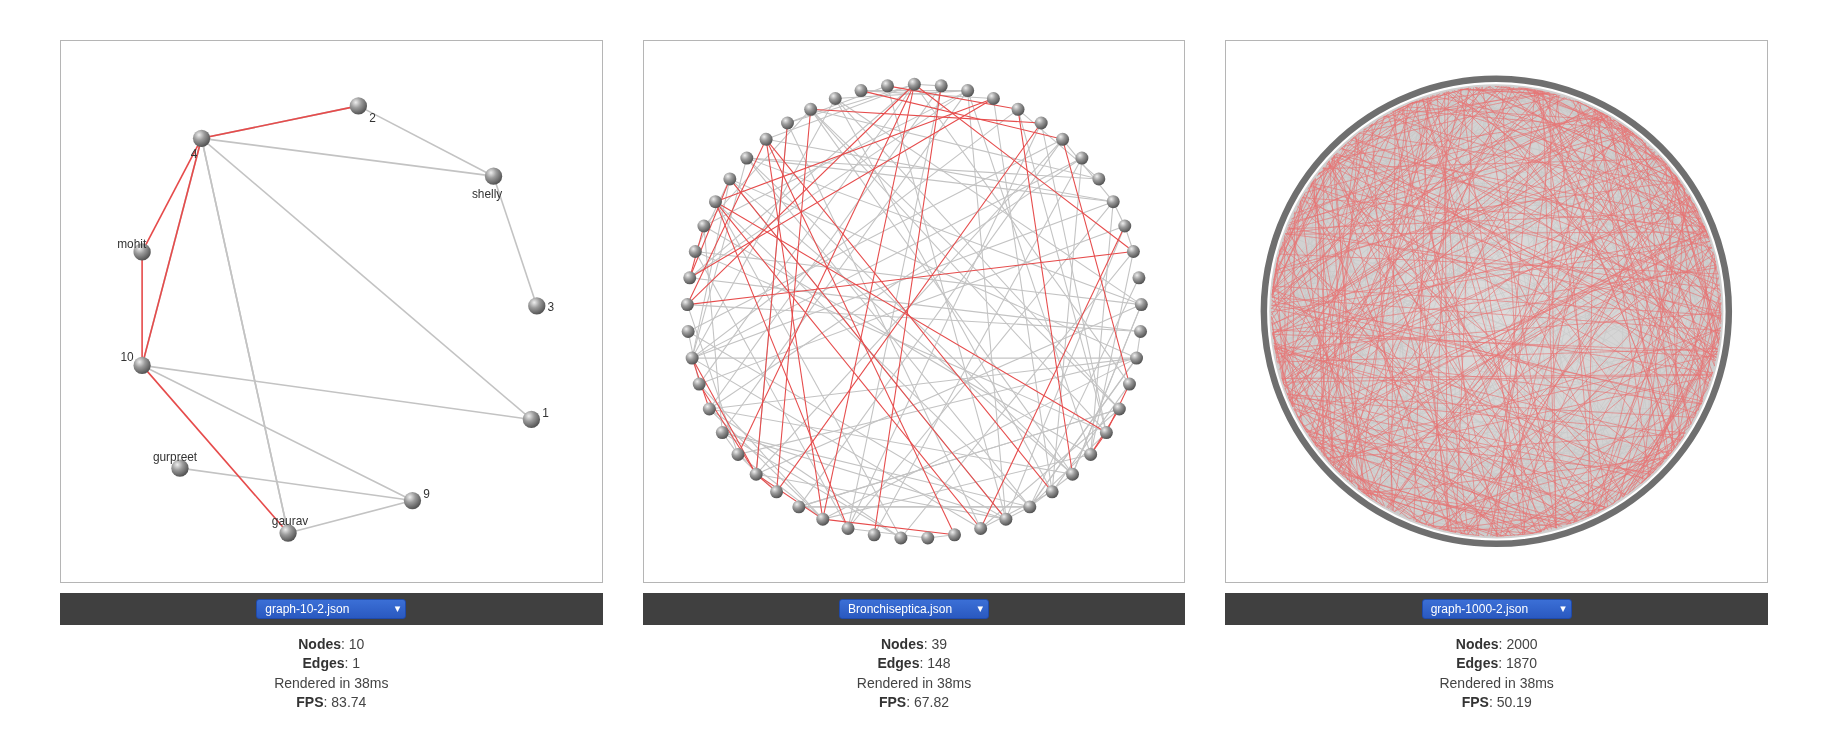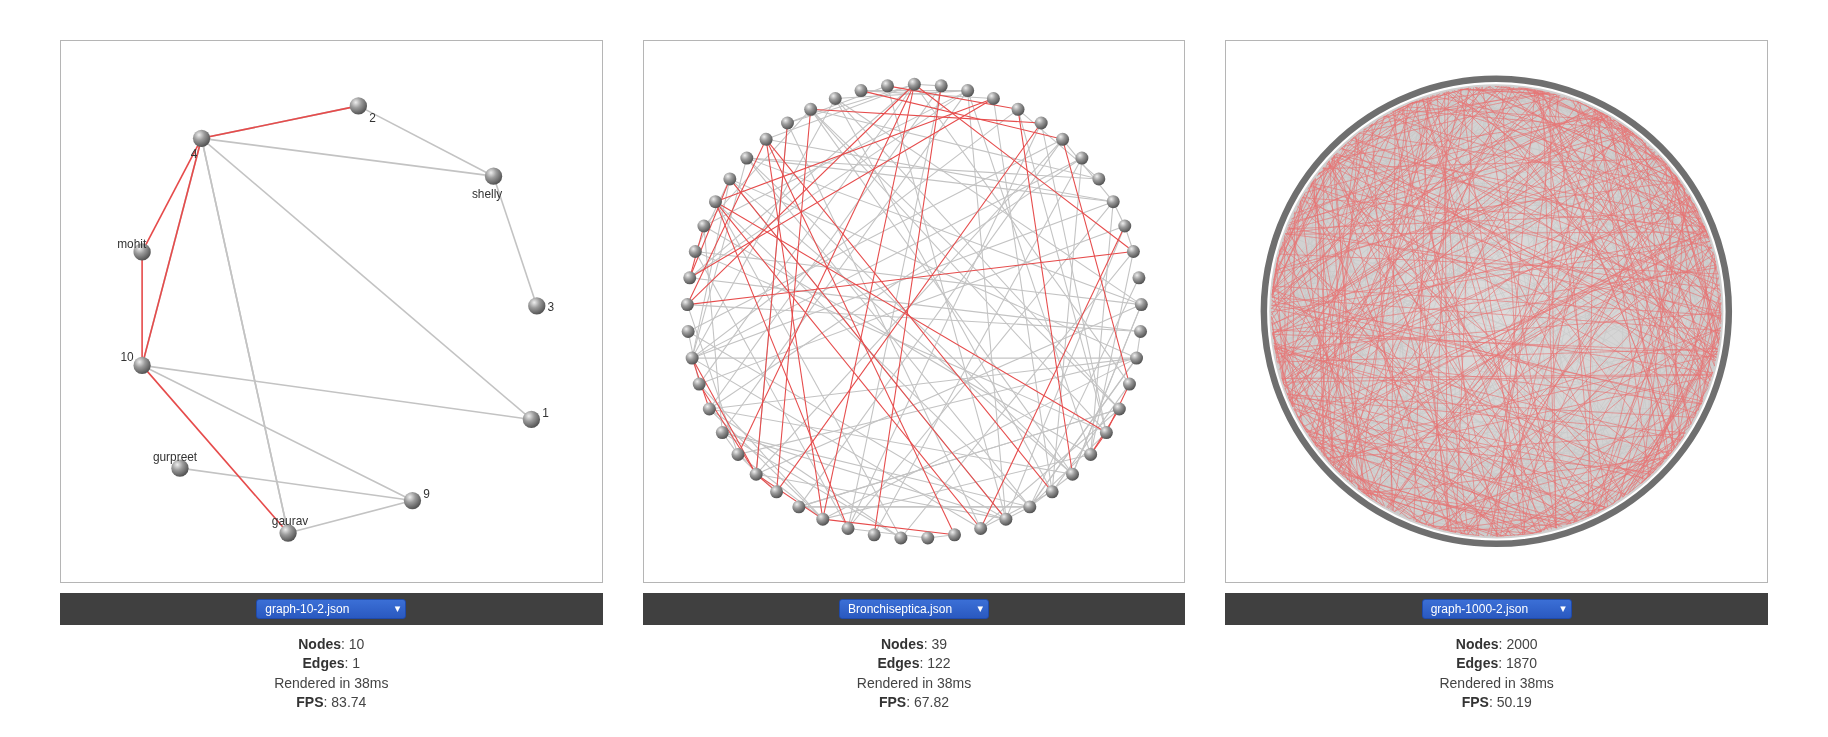--- a/index.html
+++ b/index.html
@@ -386,21 +386,21 @@
             <circle cx="200.67393038599343" cy="45.87518804311375" r="6" fill="url(#gball2)"></circle>
             <circle cx="225.16263410651308" cy="41.473969837161434" r="6" fill="url(#gball2)"></circle>
           </g>
       </svg>
     </div>
     <div class="select-bar">
       <div class="faux-select">Bronchiseptica.json</div>
     </div>
     <div class="stats">
       <div class="line"><b>Nodes</b>: <span>39</span></div>
-      <div class="line"><b>Edges</b>: <span>122</span></div>
+      <div class="line"><b>Edges</b>: <span>148</span></div>
       <div class="line">Rendered in 38ms</div>
       <div class="line"><b>FPS</b>: <span>67.82</span></div>
     </div>
   </div>
 
   <div class="panel">
     <div class="canvas-wrap">
       <svg viewBox="0 0 500 500">
         <defs>
           <radialGradient id="denseGrad" cx="50%" cy="50%" r="55%">

